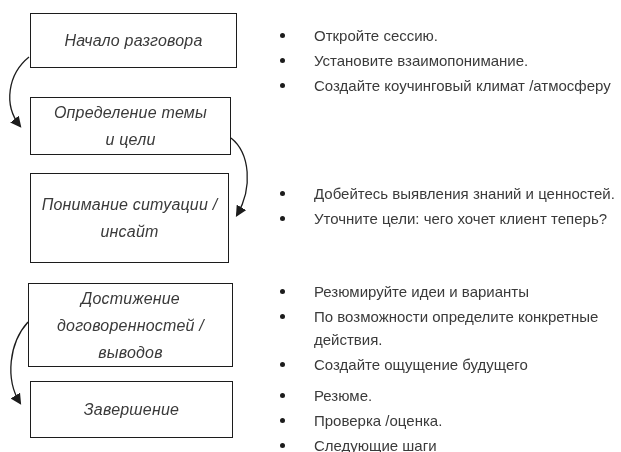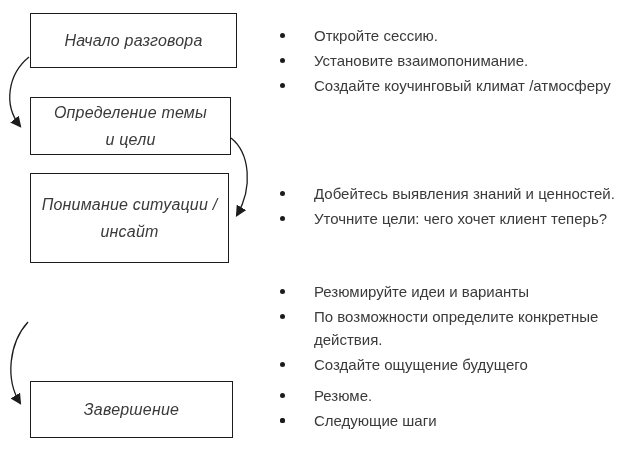--- a/index.html
+++ b/index.html
@@ -92,20 +92,25 @@
   <div class="stage-box" style="left:30px; top:97px; width:201px; height:58px;">
     <span class="box-label">Определение темы
 и цели</span>
   </div>
 
   <div class="stage-box" style="left:30px; top:173px; width:199px; height:90px;">
     <span class="box-label">Понимание ситуации /
 инсайт</span>
   </div>
 
+  <div class="stage-box" style="left:28px; top:283px; width:205px; height:84px;">
+    <span class="box-label">Достижение
+договоренностей /
+выводов</span>
+  </div>
 
   <div class="stage-box" style="left:30px; top:381px; width:203px; height:57px;">
     <span class="box-label">Завершение</span>
   </div>
 
   <ul class="bullet-group" style="top:12px;">
     <li>
       <span class="dot"></span>
       <span class="li-text">Откройте сессию.</span>
     </li>
@@ -147,20 +152,21 @@
     </li>
   </ul>
 
   <ul class="bullet-group" style="top:372px;">
     <li>
       <span class="dot"></span>
       <span class="li-text">Резюме.</span>
     </li>
     <li>
       <span class="dot"></span>
+      <span class="li-text">Проверка /оценка.</span>
     </li>
     <li>
       <span class="dot"></span>
       <span class="li-text">Следующие шаги</span>
     </li>
   </ul>
 
 </div>
 
 </body></html>

